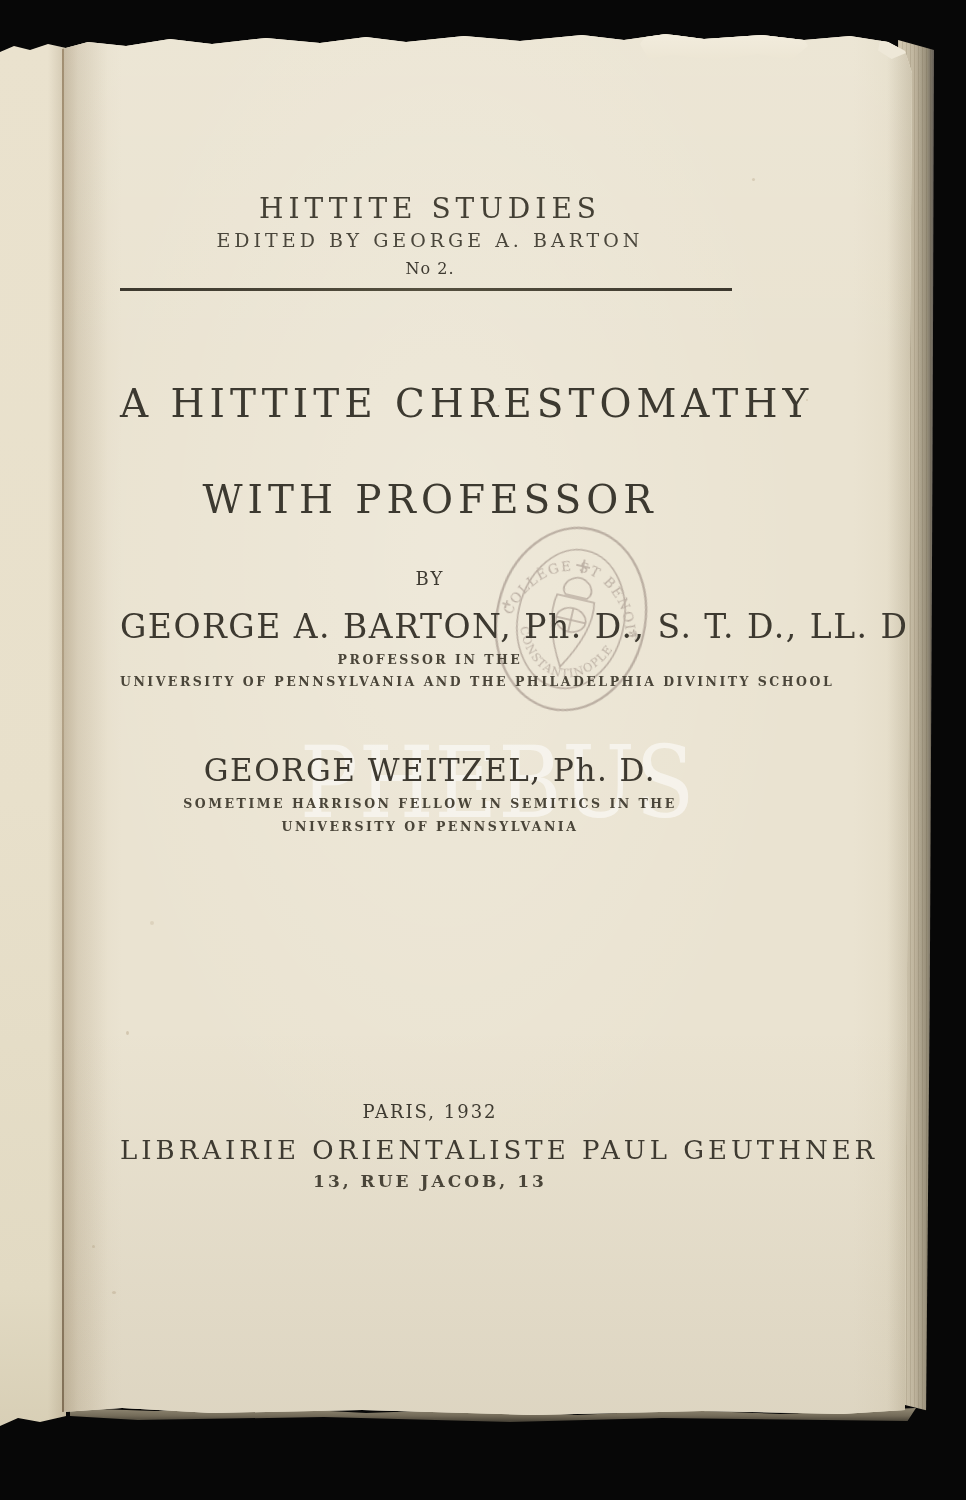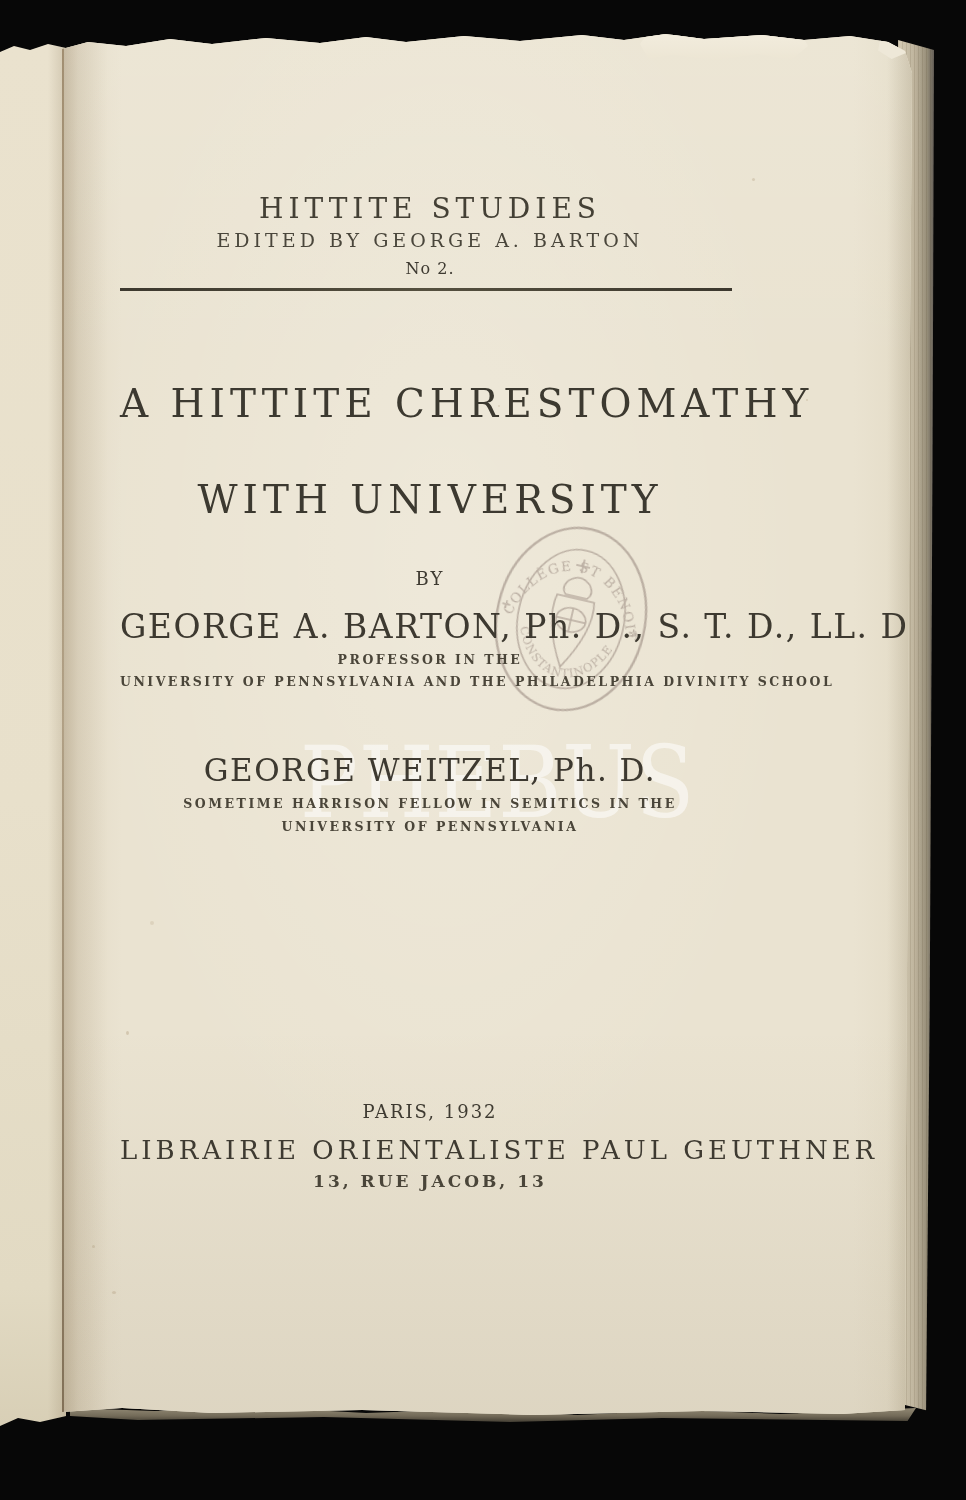--- a/index.html
+++ b/index.html
@@ -209,21 +209,21 @@
 
     <div class="watermark">PHEBUS</div>
 
     <div class="text-layer">
       <div class="tline series-editor">EDITED BY GEORGE A. BARTON</div>
       <div class="tline series-title">HITTITE STUDIES</div>
       <div class="tline series-number">No 2.</div>
       <div class="rule"></div>
 
       <div class="tline title-line1">A HITTITE CHRESTOMATHY</div>
-      <div class="tline title-line2">WITH UNIVERSITY</div>
+      <div class="tline title-line2">WITH PROFESSOR</div>
 
       <div class="tline by-label">BY</div>
       <div class="tline author1-name">GEORGE A. BARTON, Ph. D., S. T. D., LL. D.</div>
       <div class="tline small-caps a1-role1">PROFESSOR IN THE</div>
       <div class="tline small-caps a1-role2">UNIVERSITY OF PENNSYLVANIA AND THE PHILADELPHIA DIVINITY SCHOOL</div>
       <div class="tline author2-name">GEORGE WEITZEL, Ph. D.</div>
       <div class="tline small-caps a2-role1">SOMETIME HARRISON FELLOW IN SEMITICS IN THE</div>
       <div class="tline small-caps a2-role2">UNIVERSITY OF PENNSYLVANIA</div>
 
       <div class="tline imprint-city">PARIS, 1932</div>

